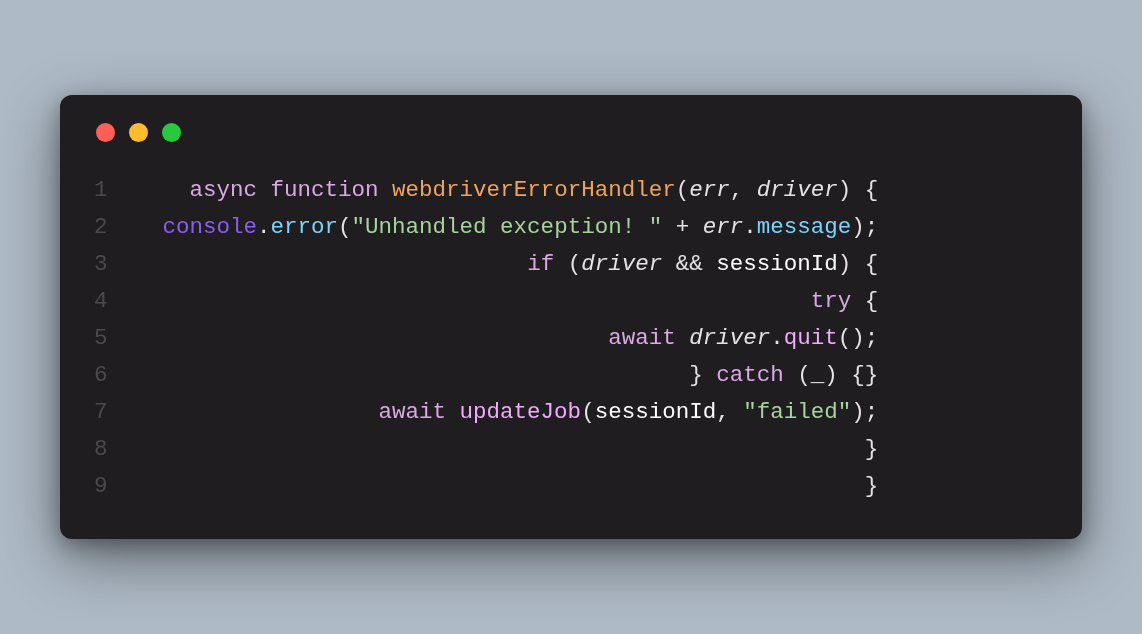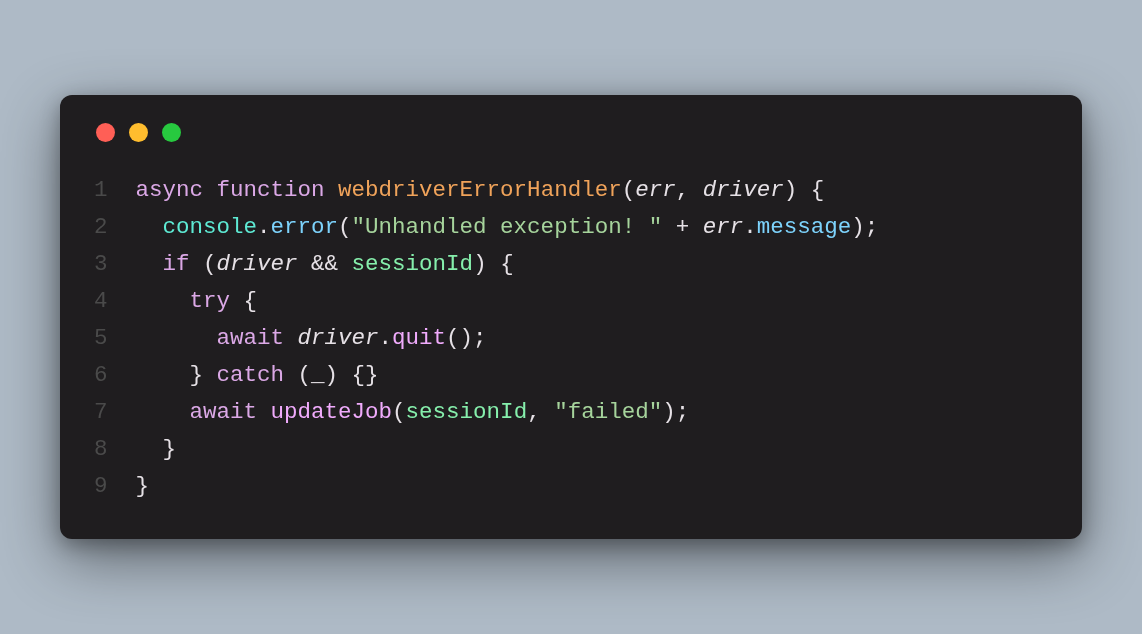--- a/index.html
+++ b/index.html
@@ -42,29 +42,30 @@
     .gutter {
       color: #4a4a4a;
       text-align: right;
       padding-right: 28px;
       user-select: none;
       white-space: pre;
     }
     .code {
       white-space: pre;
       color: #e6e1e6;
+      text-align: right;
     }
     .kw { color: #dba8e6; }      
     .fn-decl { color: #f0a35a; font-weight: 500; } 
     .param { color: #e6e1e6; font-style: italic; }
-    .obj { color: #5eead4; }
+    .obj { color: #8b5cf6; }
     .member { color: #7dd3fc; }  
     .call { color: #f0abfc; }    
     .str { color: #a6d49c; }
-    .ident { color: #86efac; }   
+    .ident { color: #ffffff; }   
     .plain { color: #e6e1e6; }
   </style>
 </head>
 <body>
 
 <div class="window">
   <div class="traffic-lights">
     <div class="light red"></div>
     <div class="light yellow"></div>
     <div class="light green"></div>

